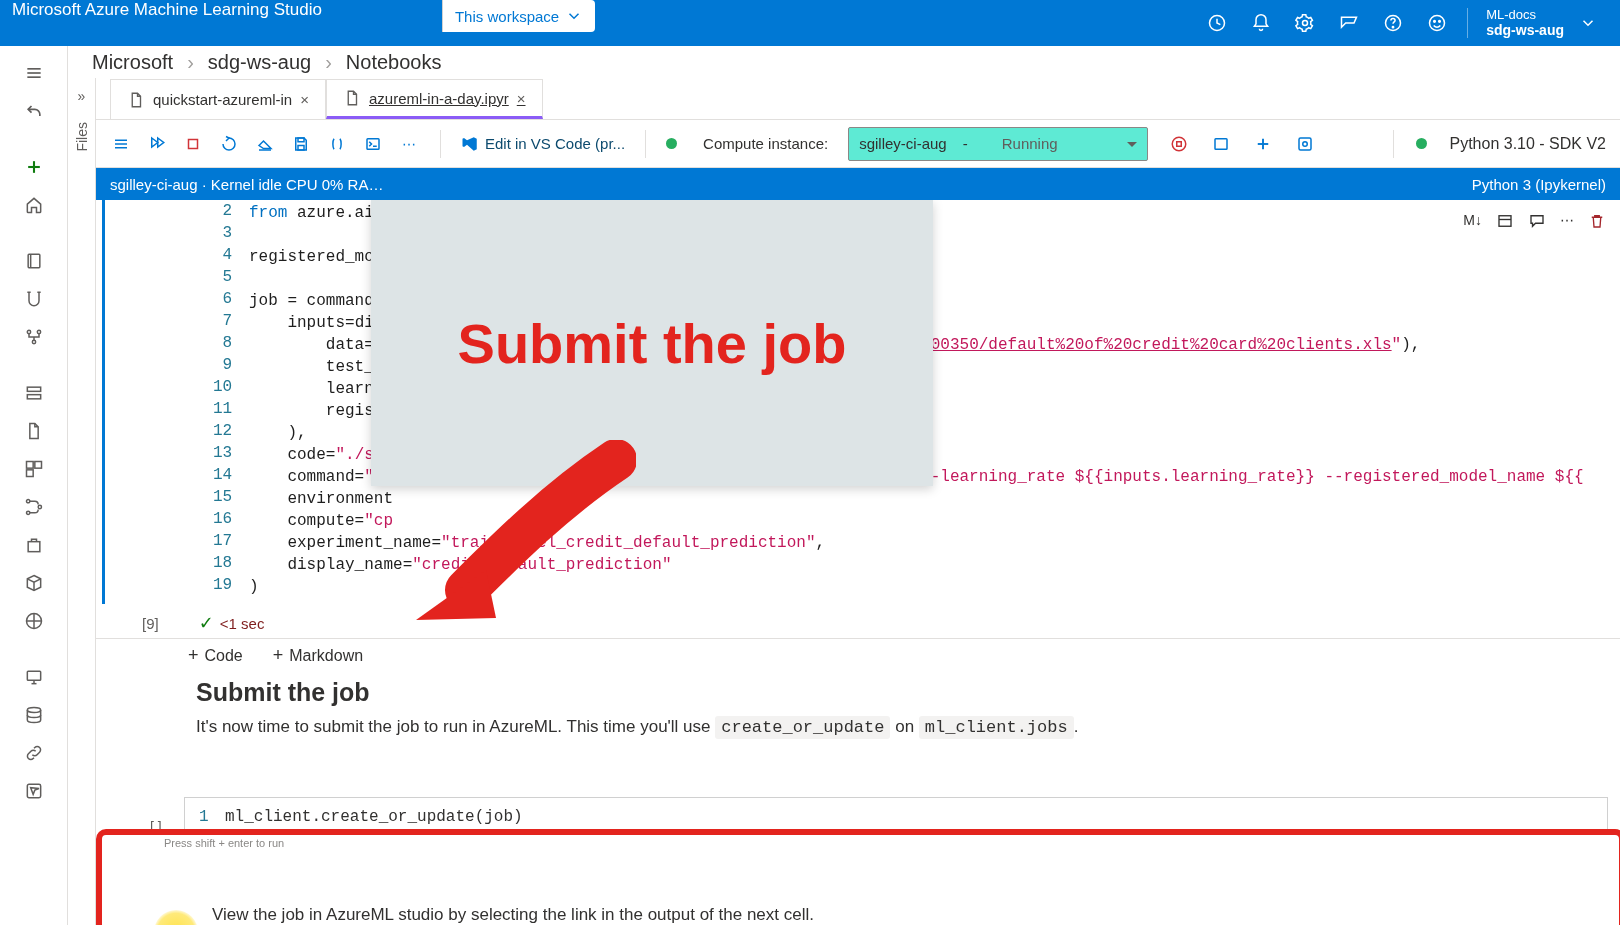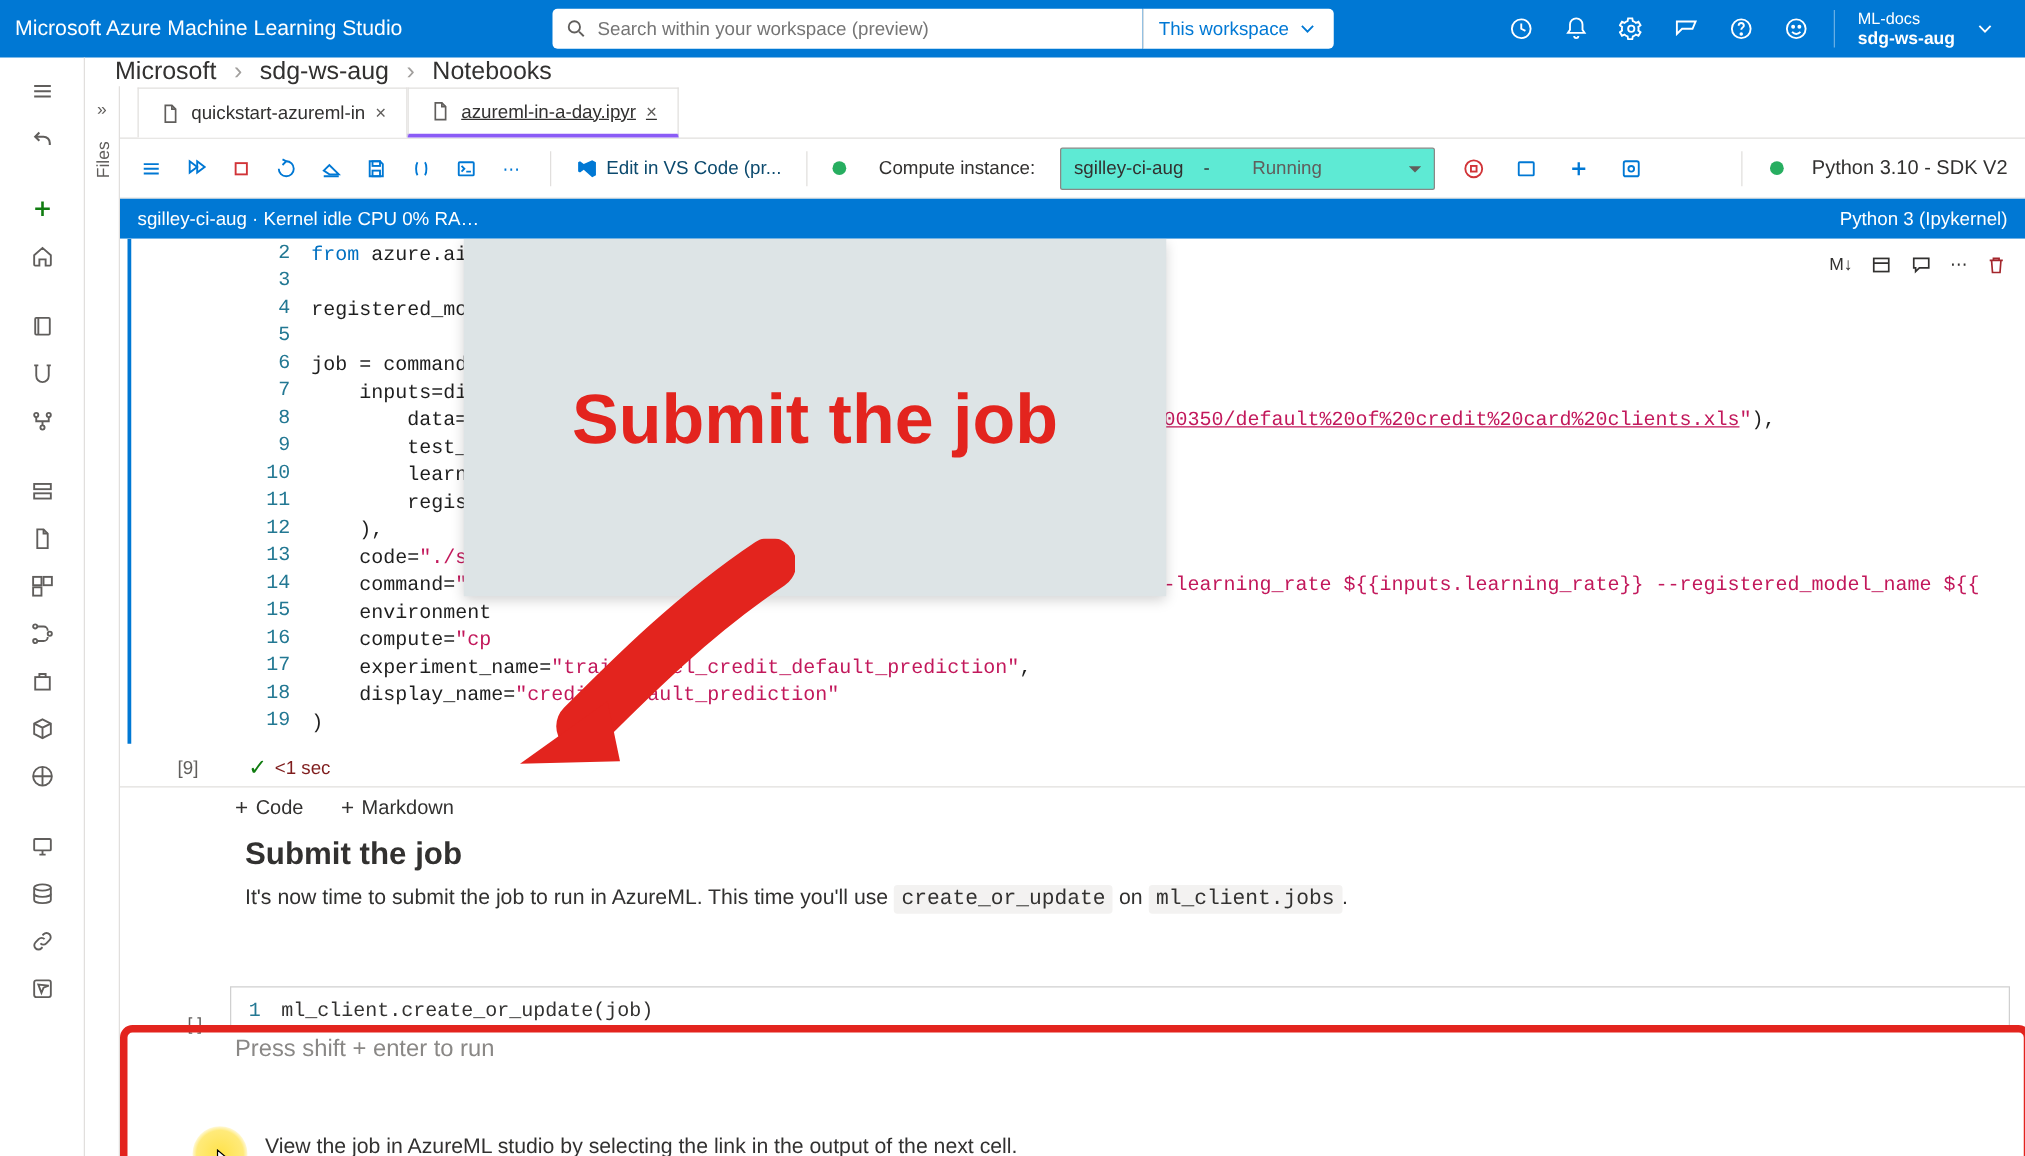--- a/index.html
+++ b/index.html
@@ -1,18 +1,18 @@
 <!DOCTYPE html>
 <html><head>
 <meta charset="utf-8">
 <style>
   * { box-sizing: border-box; margin: 0; padding: 0; }
   body { font-family: "Segoe UI", Arial, sans-serif; font-size: 14px; color: #323130; background: #fff; width: 1620px; height: 925px; overflow: hidden; }
   
-  .topbar { height: 46px; background: #0078d4; color: #fff; display: flex; align-items: center; padding: 0 12px; }
+  .topbar { height: 46px; background: #0078d4; color: #fff; display: flex; align-items: flex-start; padding: 0 12px; }
   .topbar .title { font-size: 17px; font-weight: 400; }
   .topbar .search-wrap { margin-left: 120px; display: flex; align-items: center; }
   .search-box { width: 472px; height: 32px; background: #fff; border-radius: 4px 0 0 4px; display: flex; align-items: center; padding: 0 10px; color: #605e5c; }
   .search-box svg { flex: 0 0 auto; }
   .search-box input { border: none; outline: none; flex: 1; font-size: 15px; margin-left: 8px; color: #605e5c; background: transparent; }
   .scope-box { height: 32px; background: #fff; border-left: 1px solid #d0d0d0; border-radius: 0 4px 4px 0; display: flex; align-items: center; padding: 0 12px; color: #0078d4; font-size: 15px; gap: 6px; }
   .topbar .right-icons { margin-left: auto; display: flex; align-items: center; gap: 4px; }
   .topbar .ticon { width: 40px; height: 46px; display: flex; align-items: center; justify-content: center; cursor: pointer; }
   .topbar .acct { margin-left: 8px; line-height: 1.2; font-size: 12px; }
   .topbar .acct .a1 { font-size: 13px; }
@@ -71,47 +71,40 @@
   .md-section h3 { font-size: 25px; font-weight: 600; margin-bottom: 10px; }
   .md-section p { font-size: 17px; color: #323130; }
   .md-section code { font-family: "Consolas","Courier New",monospace; background: #f3f2f1; padding: 2px 6px; border-radius: 3px; }
   
   .cellacts { position: absolute; right: 14px; top: 12px; display: flex; gap: 14px; color: #323130; }
   
   .redbox { position: absolute; left: 0px; right: -5px; top: 629px; height: 190px; border: 6px solid #e3241e; border-radius: 10px; pointer-events: none; }
   .cell2 { position: relative; margin-top: 60px; }
   .cell2 .codebox { margin: 10px 12px 0 88px; border: 1px solid #d0d0d0; padding: 10px 12px 4px 40px; position: relative; font-family: "Consolas","Courier New",monospace; font-size: 16px; }
   .cell2 .codebox .ln { position: absolute; left: 14px; color: #237893; }
-  .cell2 .hint { color: #8a8886; font-size: 19px; margin: 6px 0 6px 92px; }
+  .cell2 .hint { color: #8a8886; font-size: 11px; margin: 6px 0 6px 68px; }
   .cell2 .footer { margin: 56px 0 0 98px; font-size: 17px; padding-left: 18px; }
   
   .callout-box { position: absolute; left: 275px; top: 0px; width: 562px; height: 286px; background: #dde4e6; display: flex; align-items: center; justify-content: center; z-index: 5; box-shadow: 0 3px 10px rgba(0,0,0,0.18); }
   .callout-text { color: #e3241e; font-size: 56px; font-weight: 700; }
   
   .arrowwrap { position: absolute; left: 250px; top: 240px; width: 290px; height: 190px; z-index: 6; pointer-events: none; }
   
   .hlcircle { position: absolute; left: 58px; top: 710px; width: 44px; height: 44px; border-radius: 50%; background: radial-gradient(circle,#ffe24a 0%,#ffea7a 60%, rgba(255,234,122,0) 75%); z-index: 7; }
   .cursor { position: absolute; left: 77px; top: 728px; z-index: 8; }
   
   svg.ic { width: 20px; height: 20px; }
   svg.ic18 { width: 18px; height: 18px; }
 </style>
 </head>
 <body>
 
 <div class="topbar">
   <div class="title">Microsoft Azure Machine Learning Studio</div>
   <div class="search-wrap">
-    <div class="search-box">
-      <svg class="ic18" viewBox="0 0 24 24" fill="none" stroke="#605e5c" stroke-width="2">
-          <circle cx="10" cy="10" r="6"></circle>
-          <line x1="20" y1="20" x2="15" y2="15"></line>
-        </svg>
-      <input placeholder="Search within your workspace (preview)" style="">
-    </div>
     <div class="scope-box">
       <span>This workspace</span>
       <svg class="ic18" viewBox="0 0 24 24" fill="none" stroke="#0078d4" stroke-width="2">
           <polyline points="6 9 12 15 18 9"></polyline>
         </svg>
     </div>
   </div>
   <div class="right-icons">
     <div class="ticon">
         <svg class="ic" viewBox="0 0 24 24" fill="none" stroke="#fff" stroke-width="1.8">

